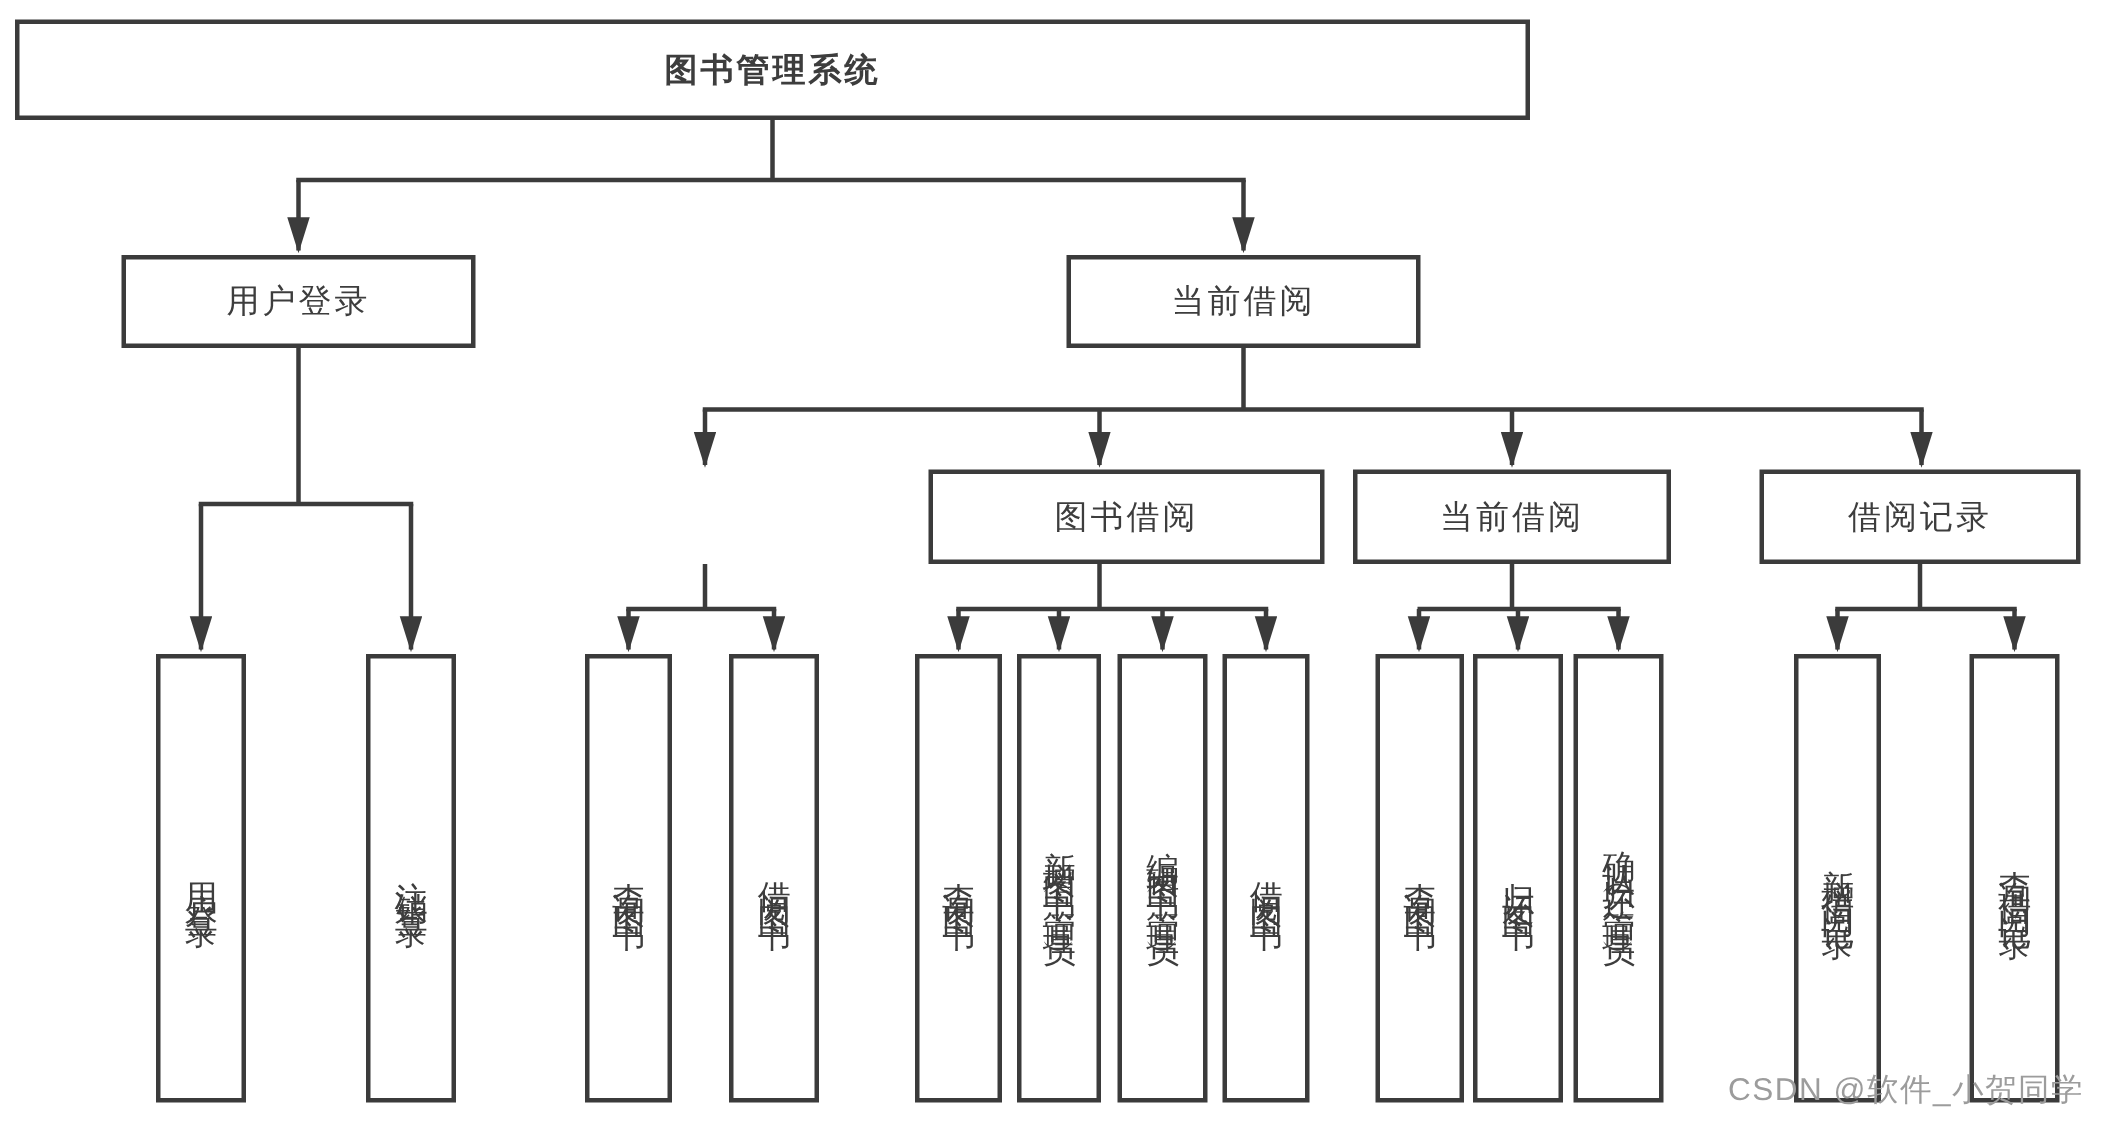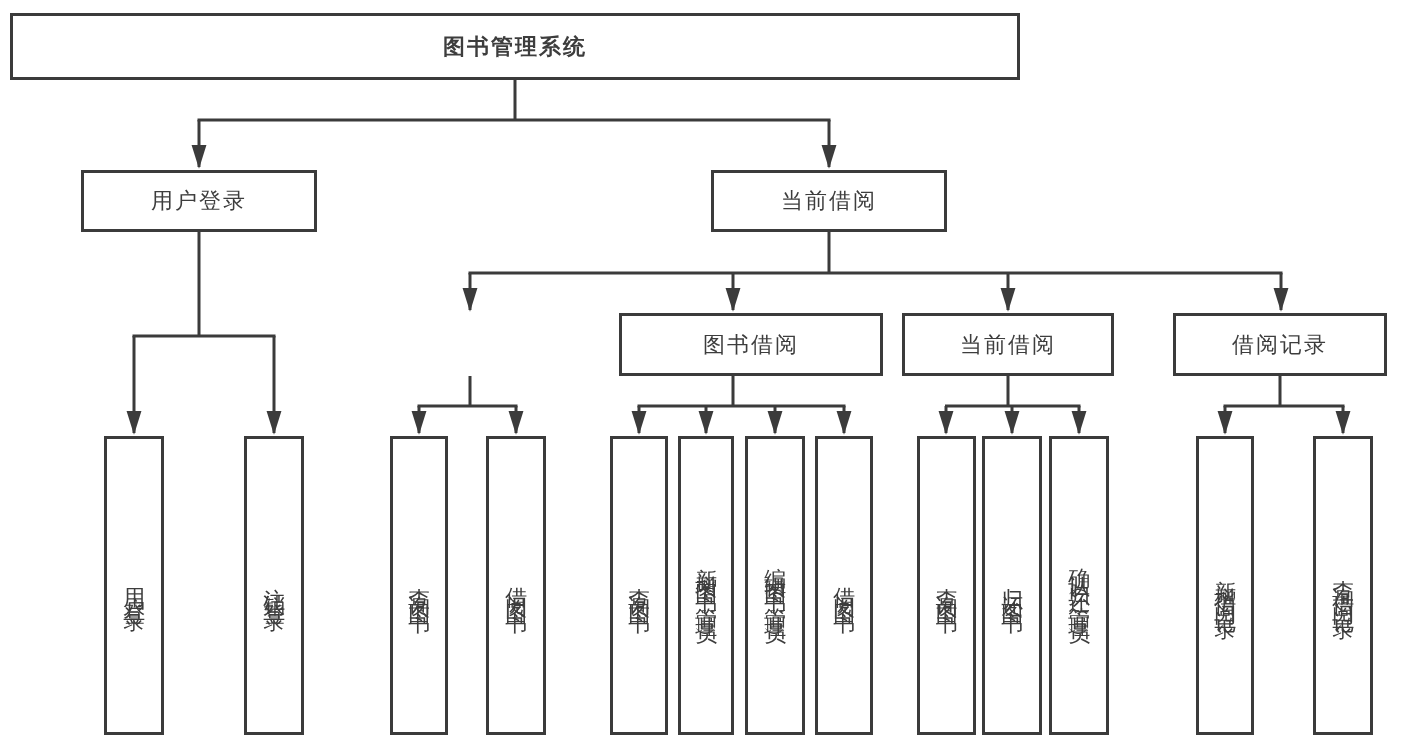--- a/index.html
+++ b/index.html
@@ -188,14 +188,15 @@
     <span>确认归还（管理员）</span>
   </div>
 
   <div class="node v leaf n-f12">
     <span>新增借阅记录</span>
   </div>
   <div class="node v leaf n-f13">
     <span>查询借阅记录</span>
   </div>
 
+  <div class="watermark">CSDN @软件_小贺同学</div>
 
 </div>
 
 </body></html>

